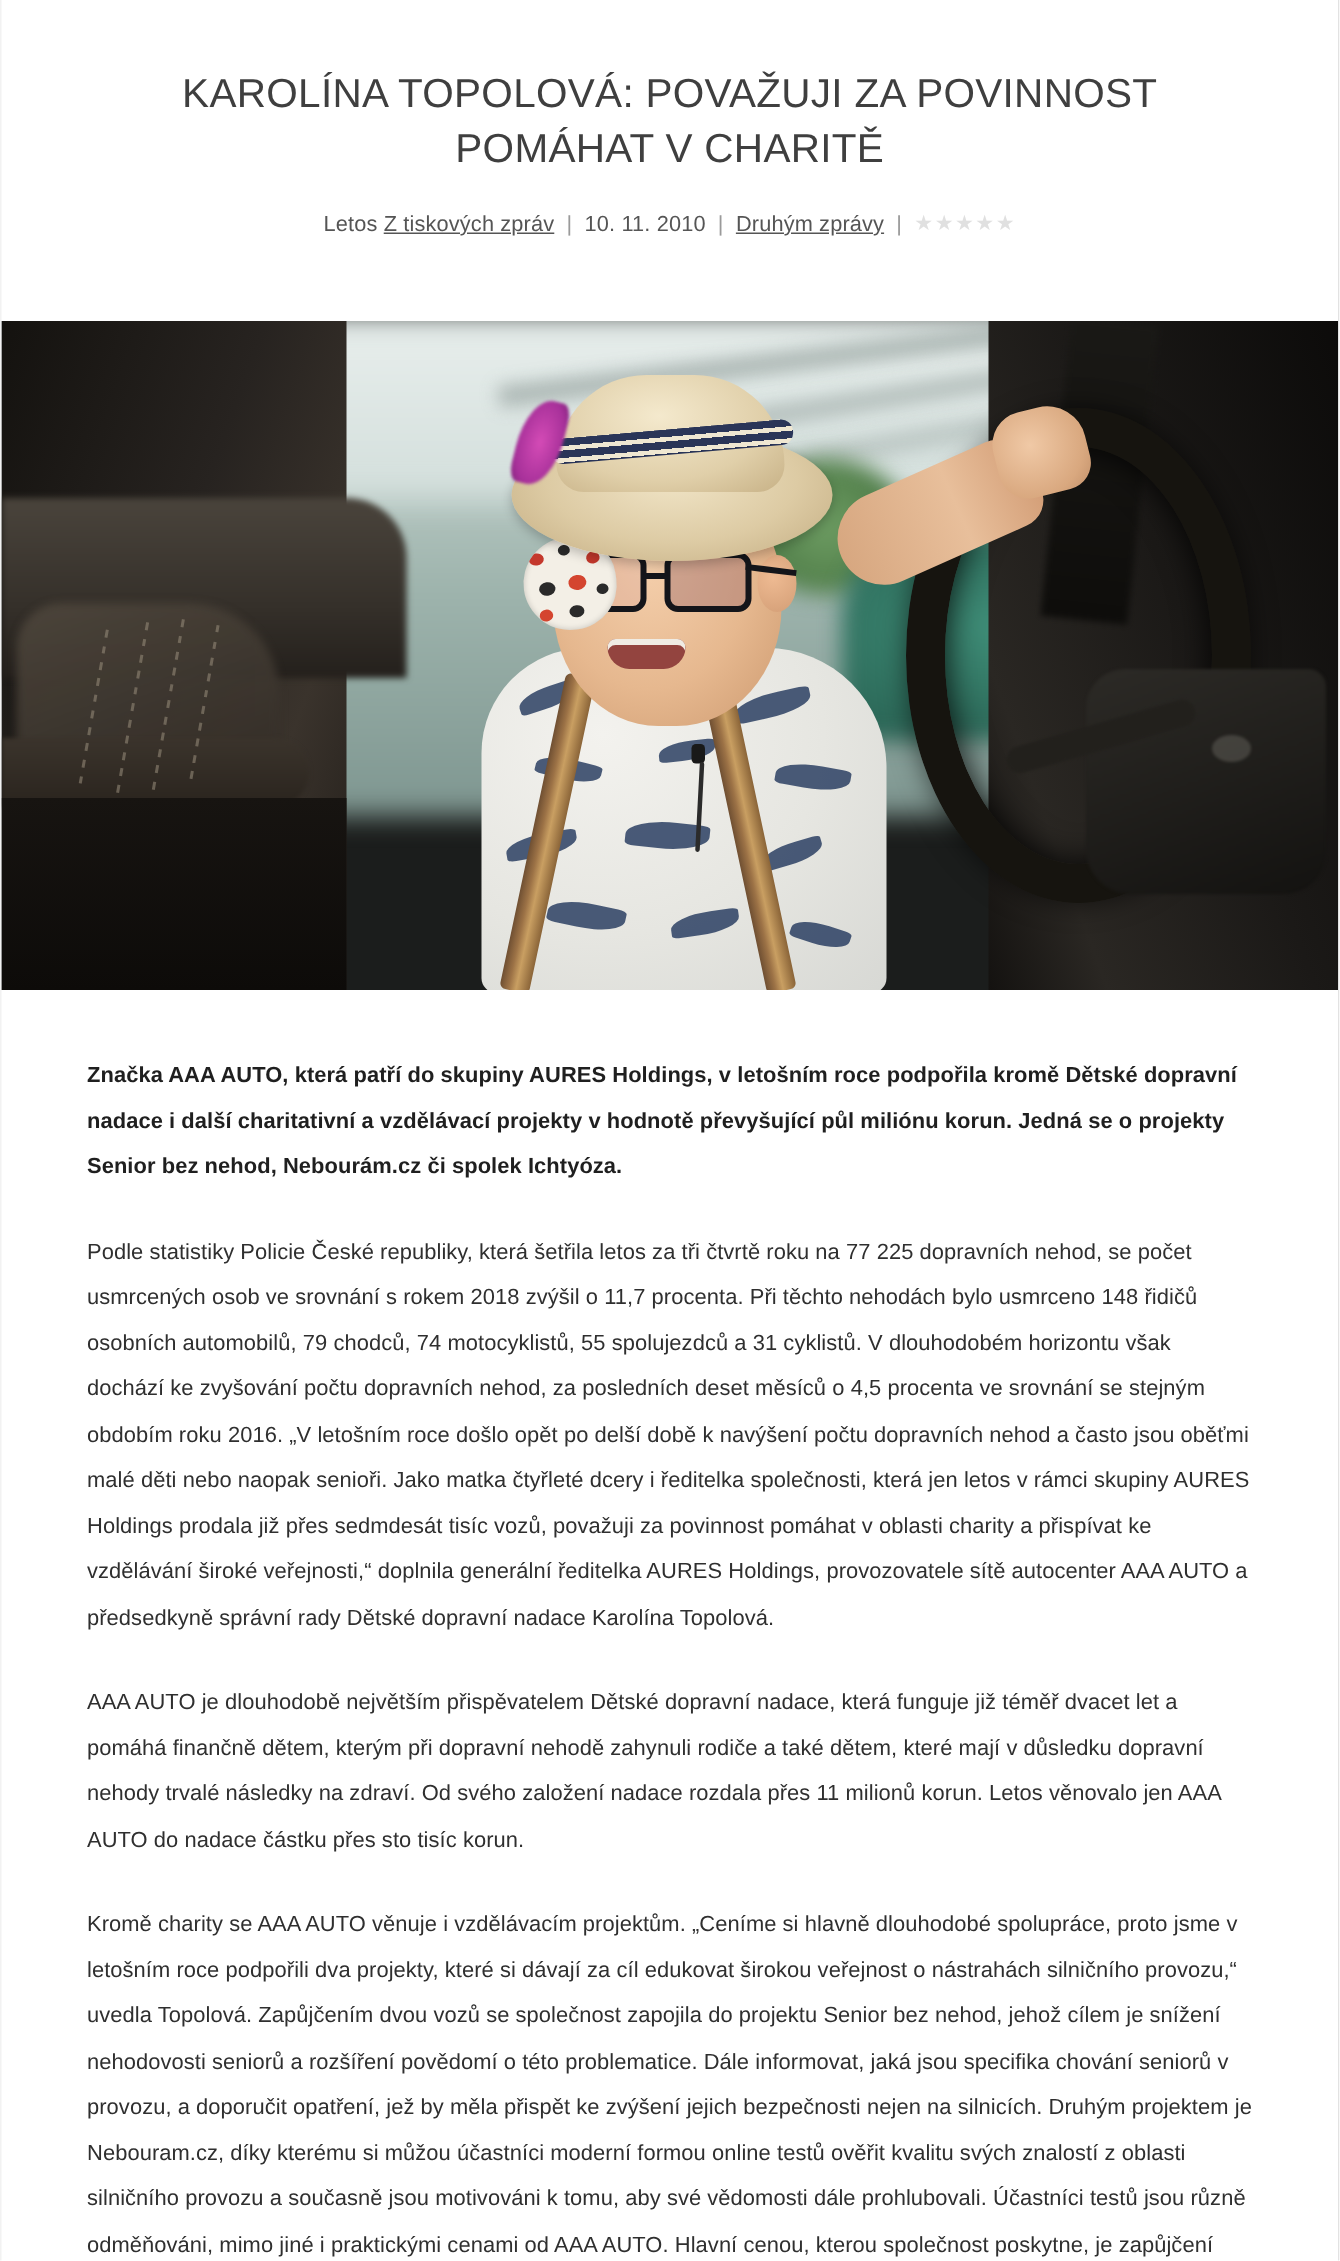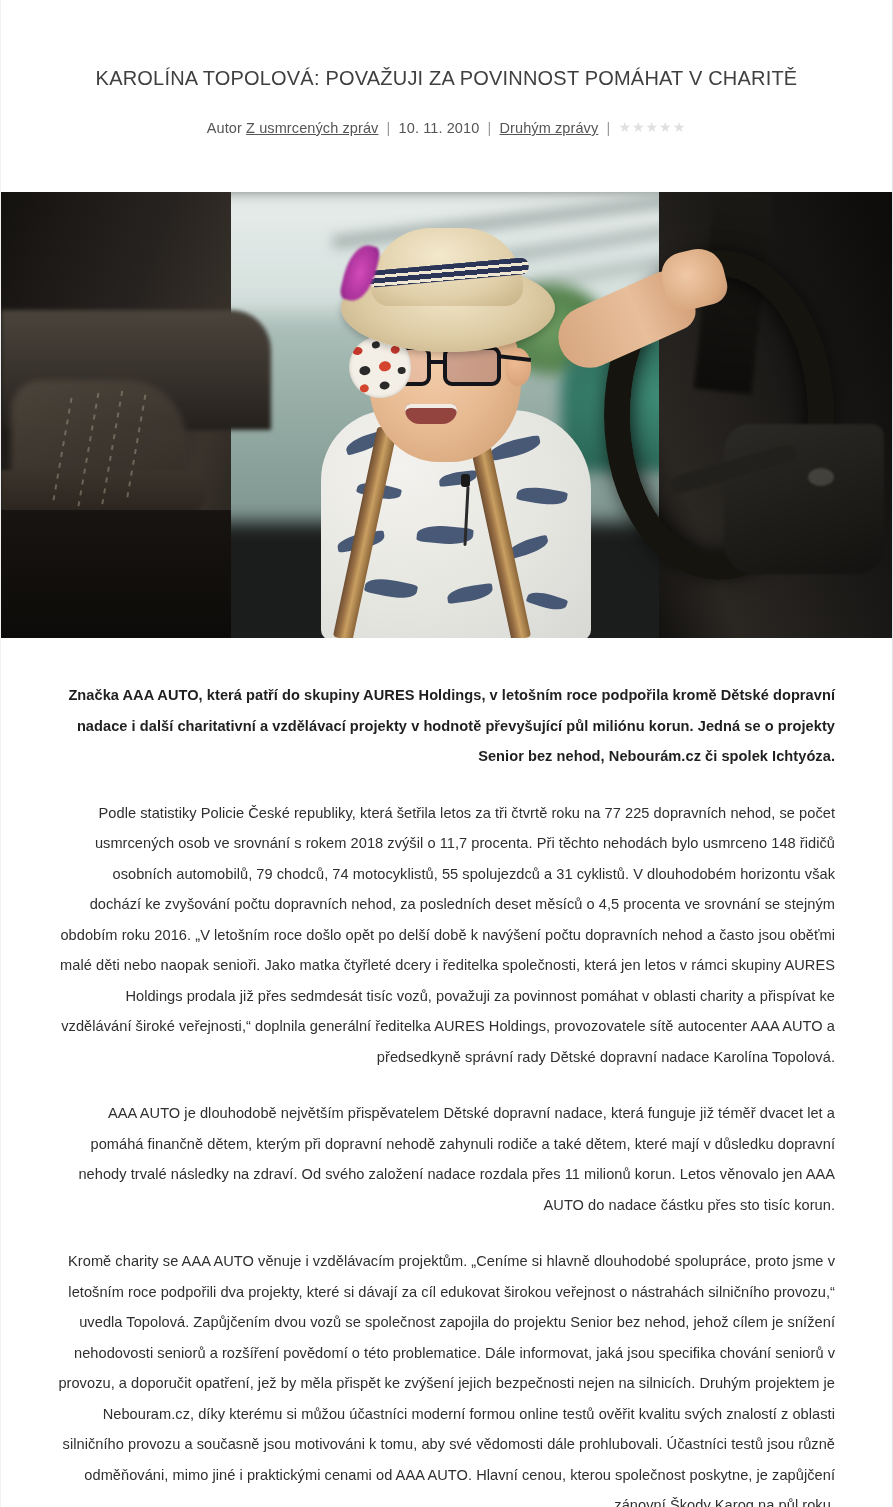--- a/index.html
+++ b/index.html
@@ -20,23 +20,23 @@
     border-left: 1px solid #f2f2f2;
     overflow: hidden;
   }
 
   
   .article-header {
     padding: 44px 55px 0 55px;
     text-align: center;
   }
   .article-title {
-    margin: 16px;
+    margin: 0;
     font-family: "Liberation Sans", sans-serif;
-    font-size: 20px;
+    font-size: 27px;
     line-height: 37px;
     font-weight: 400;
     letter-spacing: 0.2px;
     color: #3f3f3f;
     text-transform: uppercase;
     padding: 0 20px;
     text-align: center;
   }
   .article-meta {
     margin-top: 20px;
@@ -297,40 +297,40 @@
 
   
   .article-body {
     padding: 42px 57px 60px 57px;
   }
   .article-body p {
     margin: 0 0 26px 0;
     font-size: 14.6px;
     line-height: 30.5px;
     color: #2f2f2f;
-    text-align: right;
+    text-align: left;
     letter-spacing: .05px;
   }
   .article-body p.lead {
     font-weight: 700;
     color: #1f1f1f;
   }
   .article-body p:last-child { margin-bottom: 0; }
 </style>
 </head>
 <body>
 
 <div class="page">
 
   <header class="article-header">
     <h1 class="article-title">KAROLÍNA TOPOLOVÁ: POVAŽUJI ZA POVINNOST POMÁHAT V CHARITĚ</h1>
 
     <div class="article-meta">
-      <span>Autor</span>
-      <a href="#">Z usmrcených zpráv</a>
+      <span>Letos</span>
+      <a href="#">Z tiskových zpráv</a>
       <span class="sep">|</span>
       <span>10. 11. 2010</span>
       <span class="sep">|</span>
       <a href="#">Druhým zprávy</a>
       <span class="sep">|</span>
       <span class="stars">★★★★★</span>
     </div>
   </header>
 
   <figure class="hero" style="margin:54px 0 0 0;">

